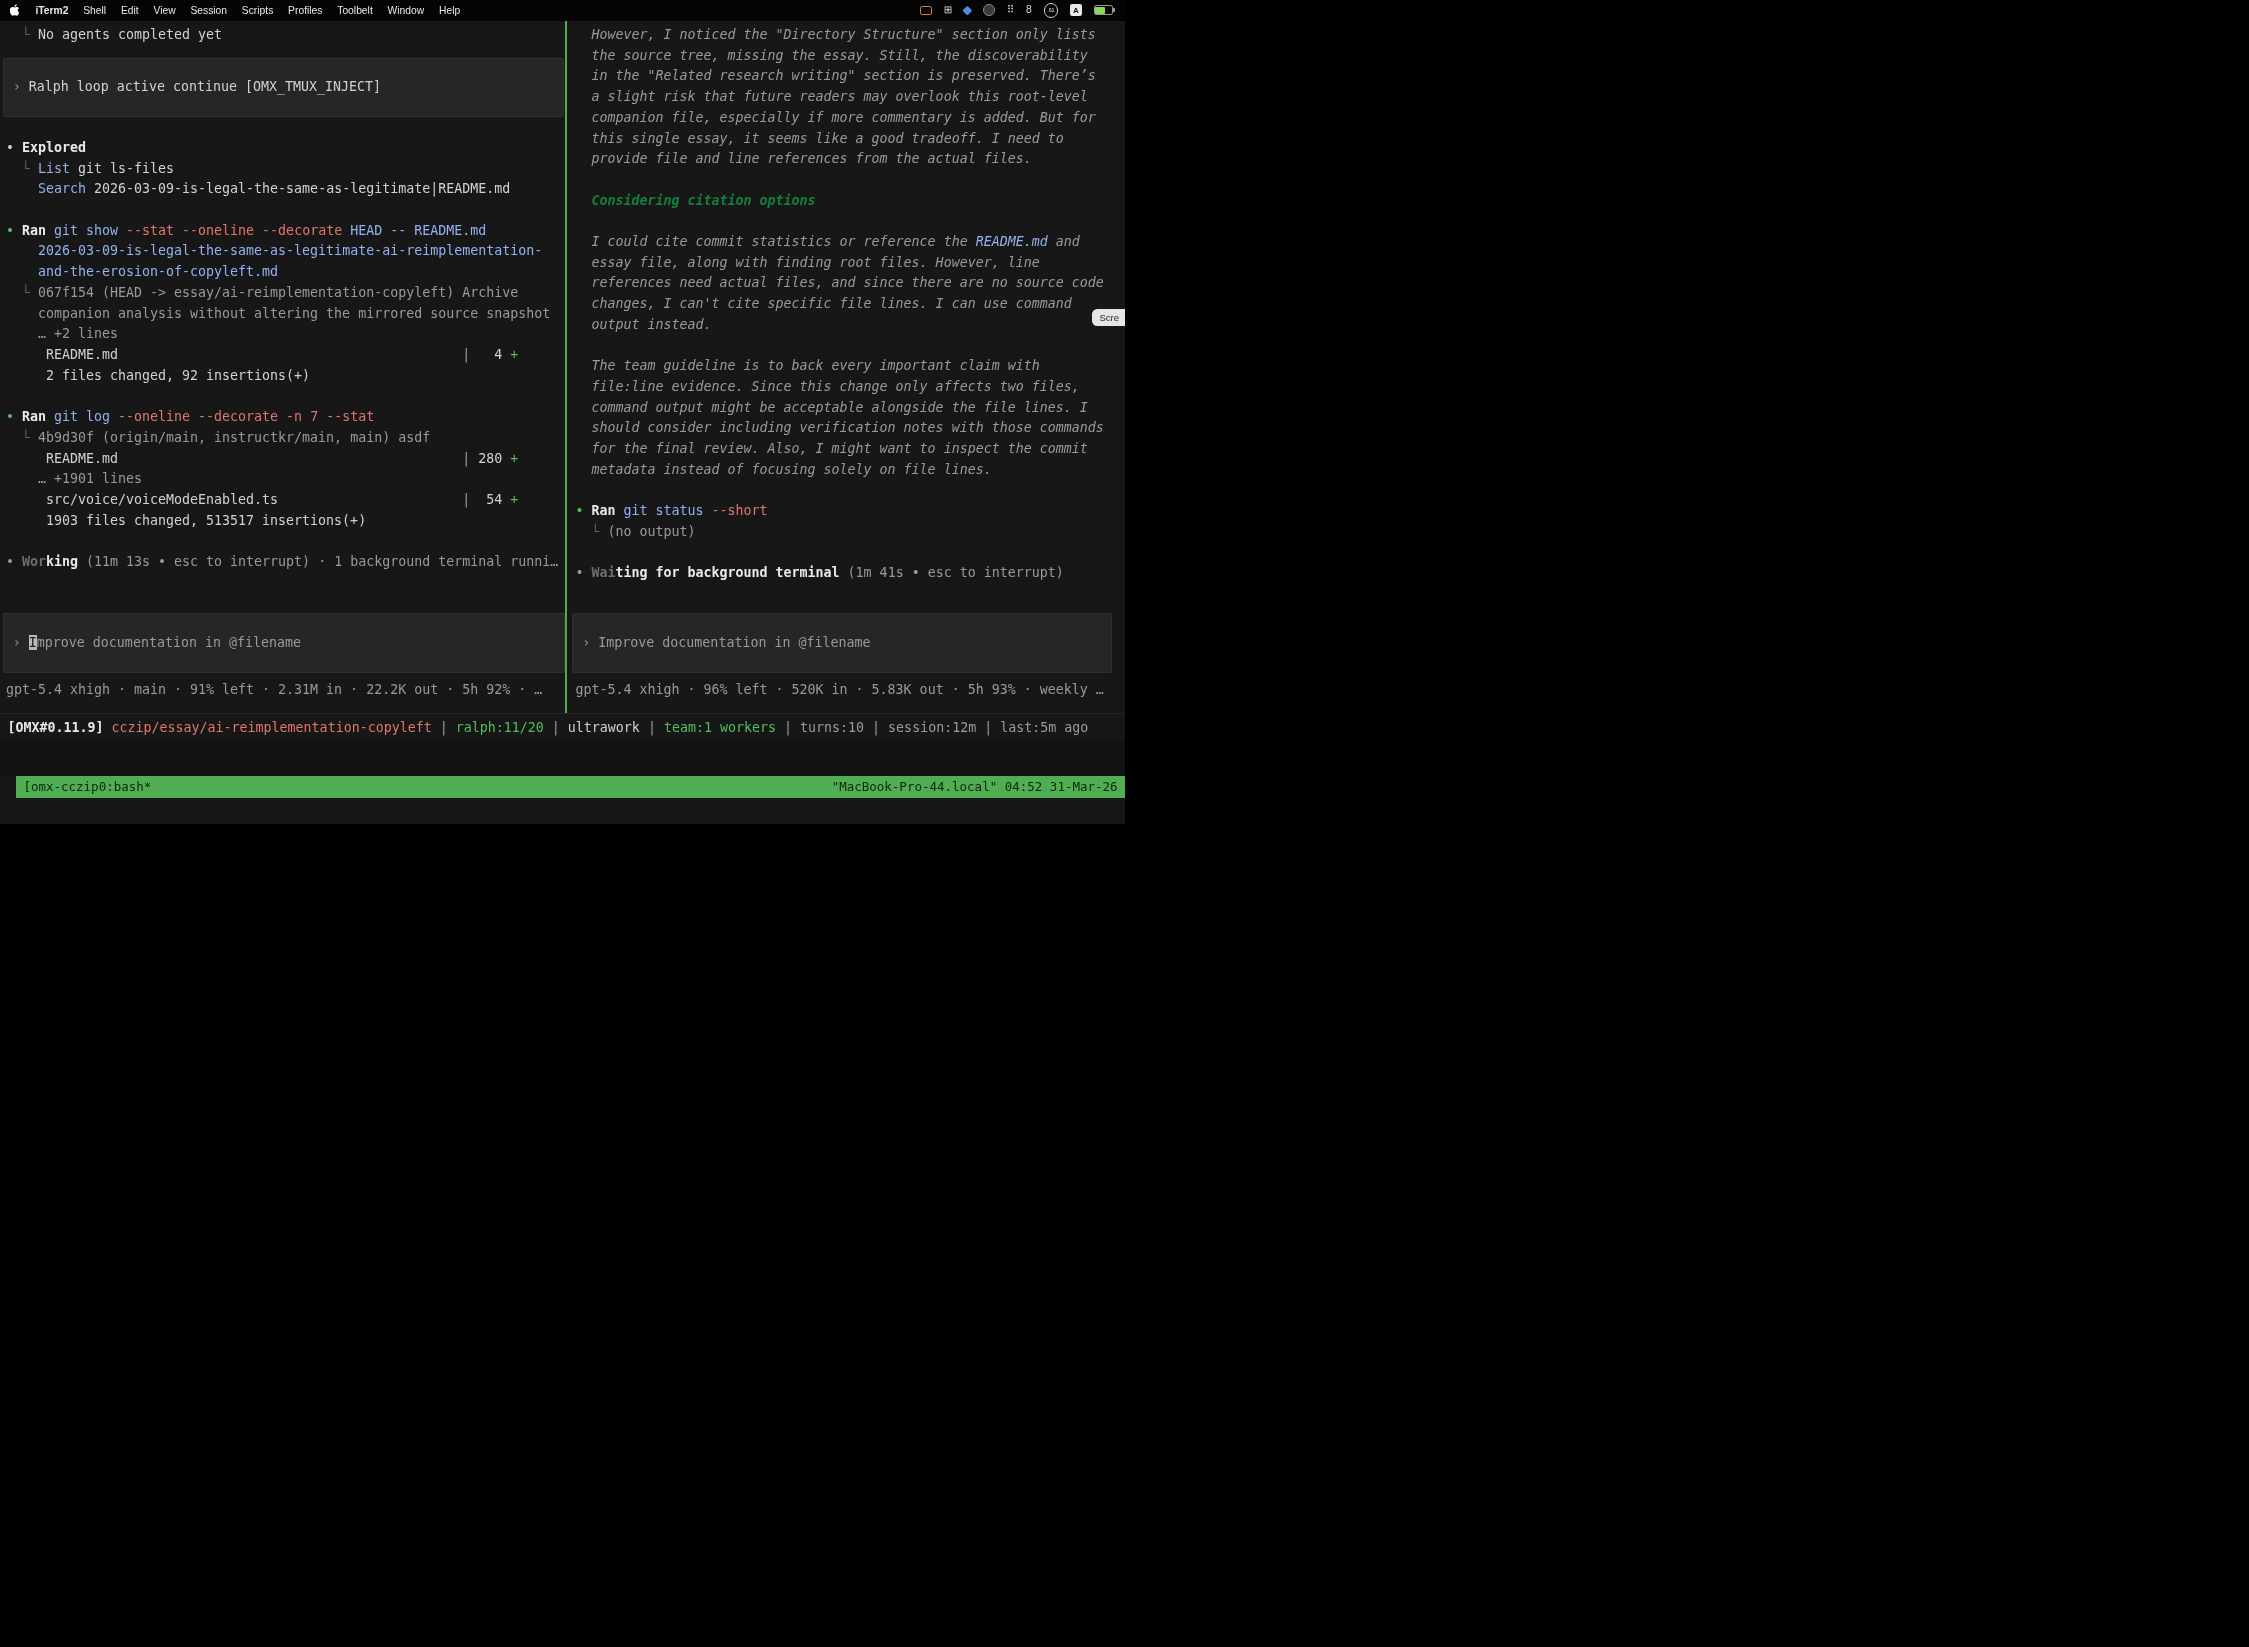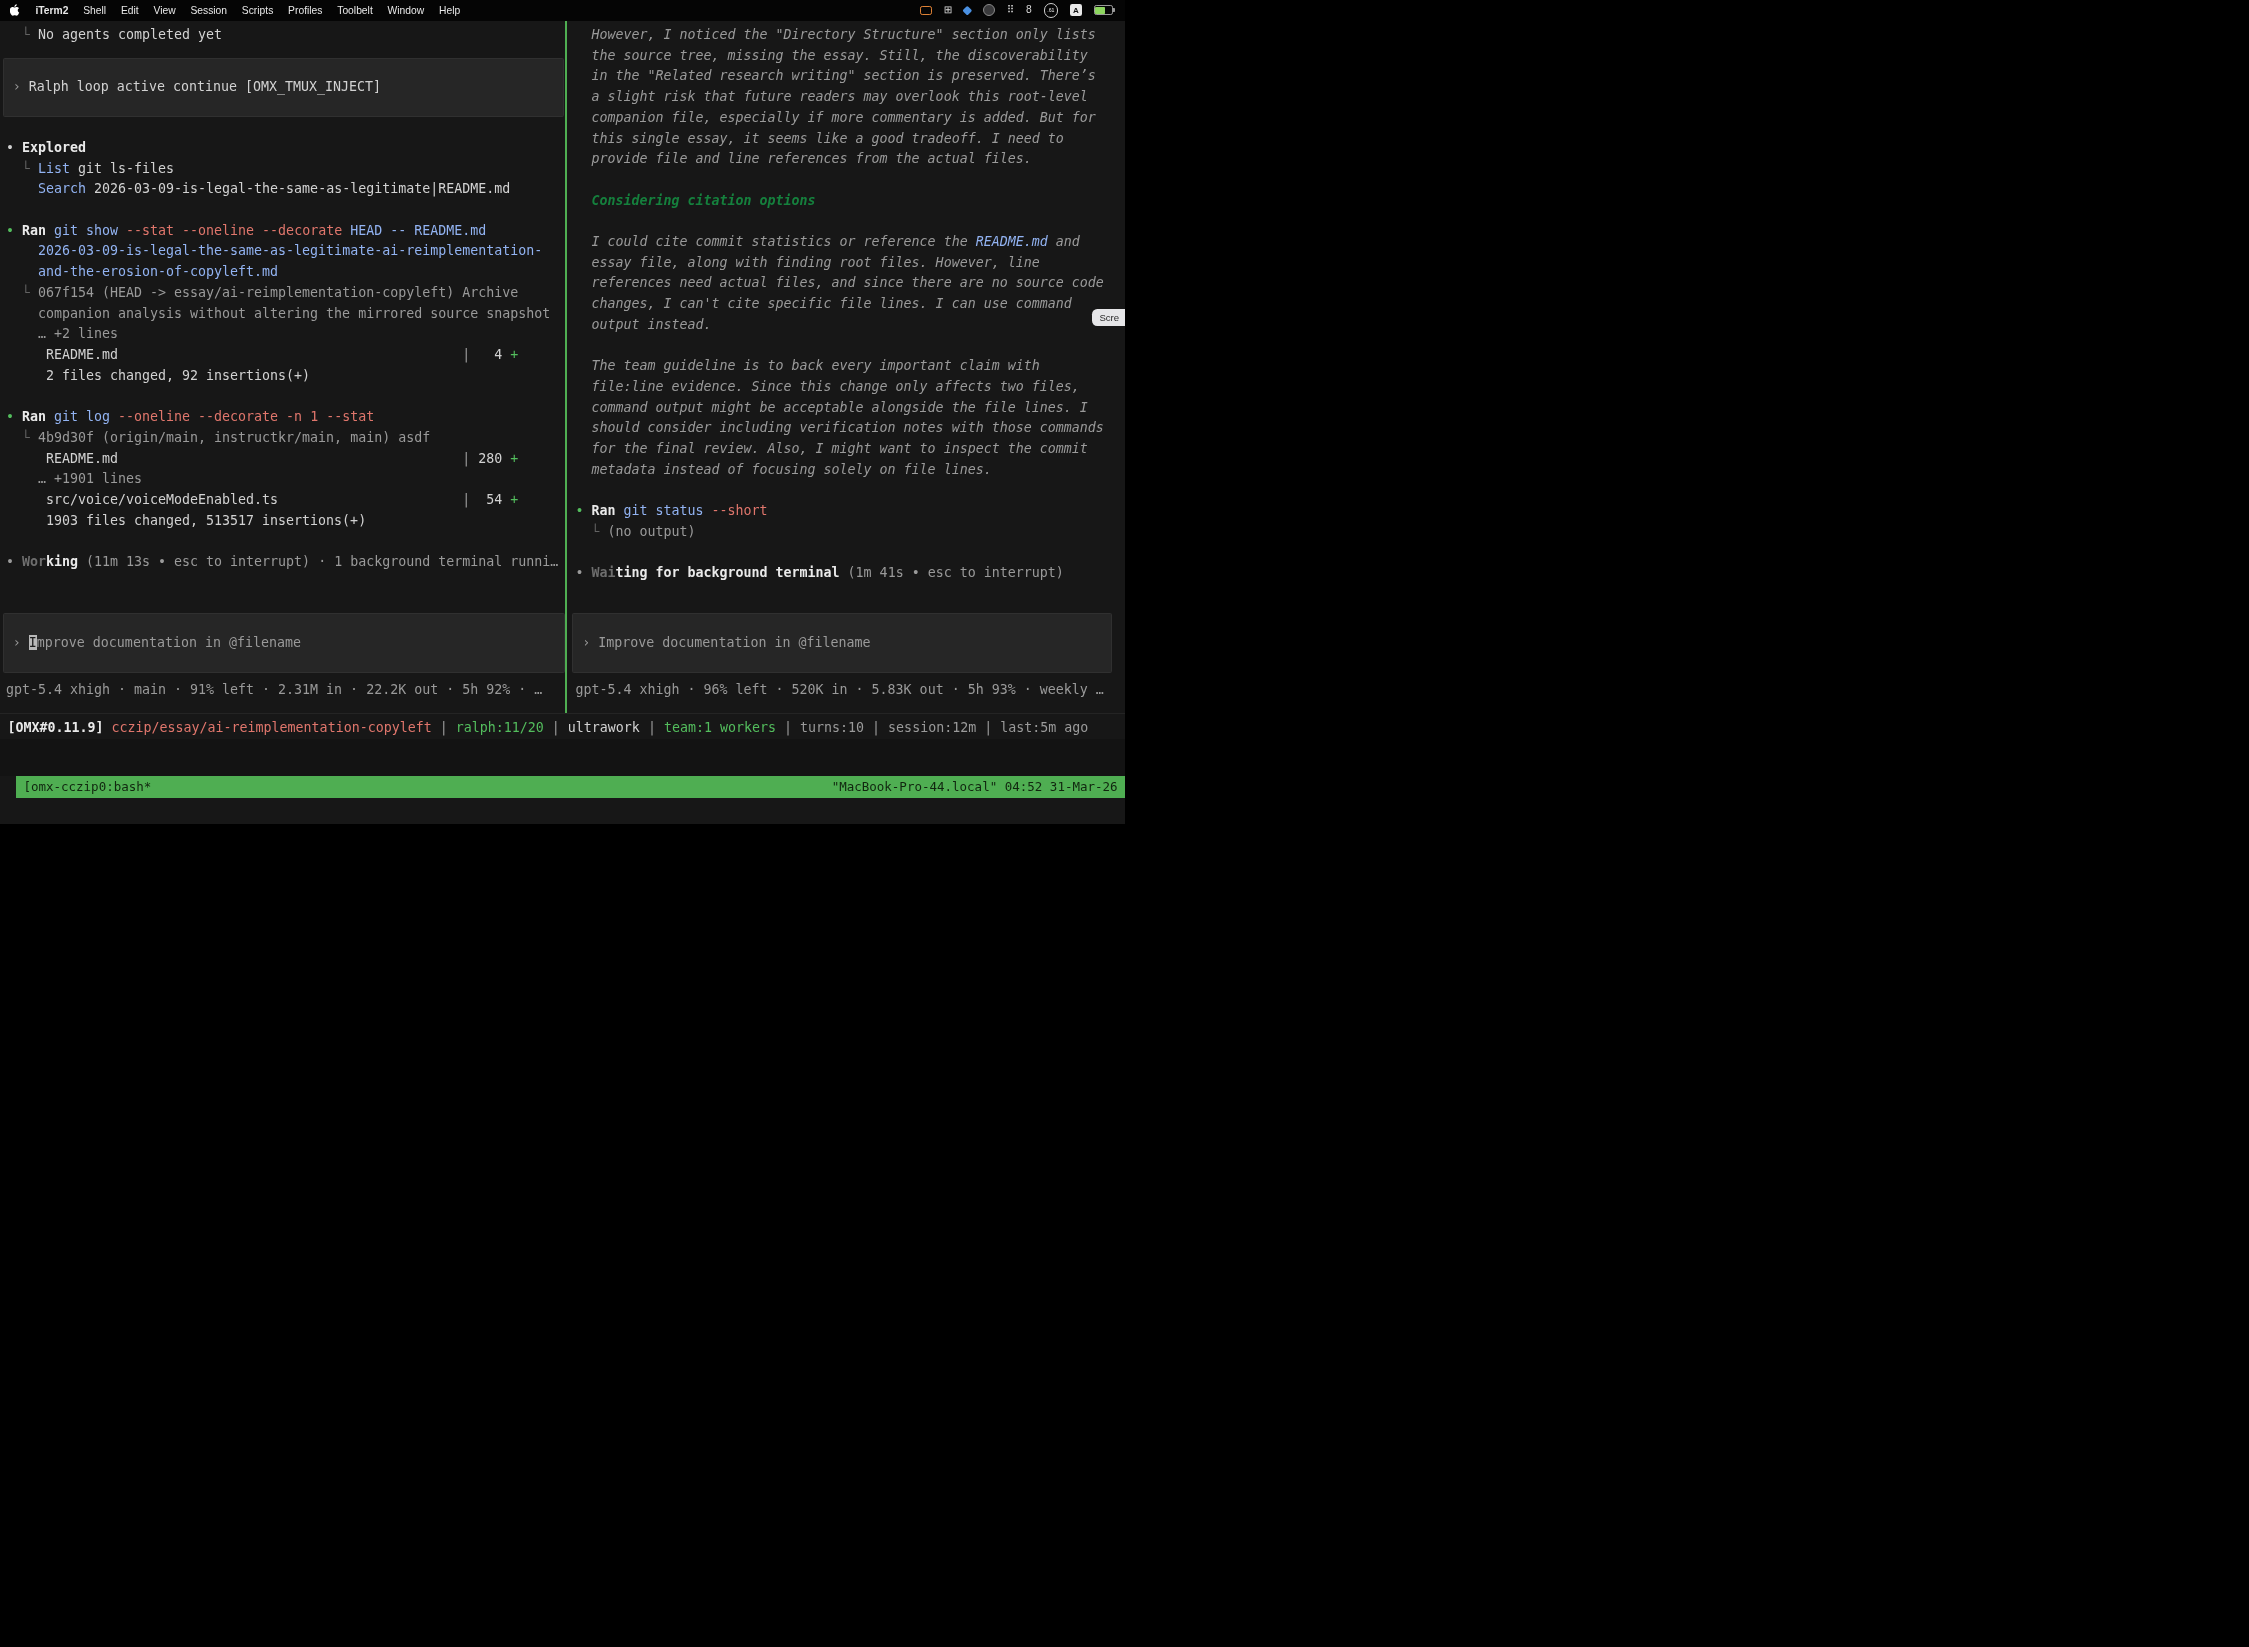--- a/index.html
+++ b/index.html
@@ -127,21 +127,21 @@
           <div class="tline">&nbsp;</div>
           <div class="tline"><span class="sg-grn">• </span><span class="sg-wb">Ran</span><span class="sg-w"> </span><span class="sg-b">git show </span><span class="sg-r">--stat --oneline --decorate</span><span class="sg-b"> HEAD -- README.md</span></div>
           <div class="tline"><span class="sg-w">    </span><span class="sg-b">2026-03-09-is-legal-the-same-as-legitimate-ai-reimplementation-</span></div>
           <div class="tline"><span class="sg-w">    </span><span class="sg-b">and-the-erosion-of-copyleft.md</span></div>
           <div class="tline"><span class="sg-dg">  └ </span><span class="sg-g">067f154 (HEAD -&gt; essay/ai-reimplementation-copyleft) Archive</span></div>
           <div class="tline"><span class="sg-g">    companion analysis without altering the mirrored source snapshot</span></div>
           <div class="tline"><span class="sg-g">    … +2 lines</span></div>
           <div class="tline"><span class="sg-w">     README.md</span><span class="sg-w">                                           </span><span class="sg-g">|</span><span class="sg-w">   4 </span><span class="sg-grn">+</span></div>
           <div class="tline"><span class="sg-w">     2 files changed, 92 insertions(+)</span></div>
           <div class="tline">&nbsp;</div>
-          <div class="tline"><span class="sg-grn">• </span><span class="sg-wb">Ran</span><span class="sg-w"> </span><span class="sg-b">git log </span><span class="sg-r">--oneline --decorate -n 1 --stat</span></div>
+          <div class="tline"><span class="sg-grn">• </span><span class="sg-wb">Ran</span><span class="sg-w"> </span><span class="sg-b">git log </span><span class="sg-r">--oneline --decorate -n 7 --stat</span></div>
           <div class="tline"><span class="sg-dg">  └ </span><span class="sg-g">4b9d30f (origin/main, instructkr/main, main) asdf</span></div>
           <div class="tline"><span class="sg-w">     README.md</span><span class="sg-w">                                           </span><span class="sg-g">|</span><span class="sg-w"> 280 </span><span class="sg-grn">+</span></div>
           <div class="tline"><span class="sg-g">    … +1901 lines</span></div>
           <div class="tline"><span class="sg-w">     src/voice/voiceModeEnabled.ts</span><span class="sg-w">                       </span><span class="sg-g">|</span><span class="sg-w">  54 </span><span class="sg-grn">+</span></div>
           <div class="tline"><span class="sg-w">     1903 files changed, 513517 insertions(+)</span></div>
           <div class="tline">&nbsp;</div>
           <div class="tline"><span class="sg-g">• </span><span class="sg-dgb">Wor</span><span class="sg-wb">king</span><span class="sg-g"> (11m 13s • esc to interrupt) · 1 background terminal runni…</span></div>
         </div>
       <div class="spacer"></div>
       <div class="band input-box">

